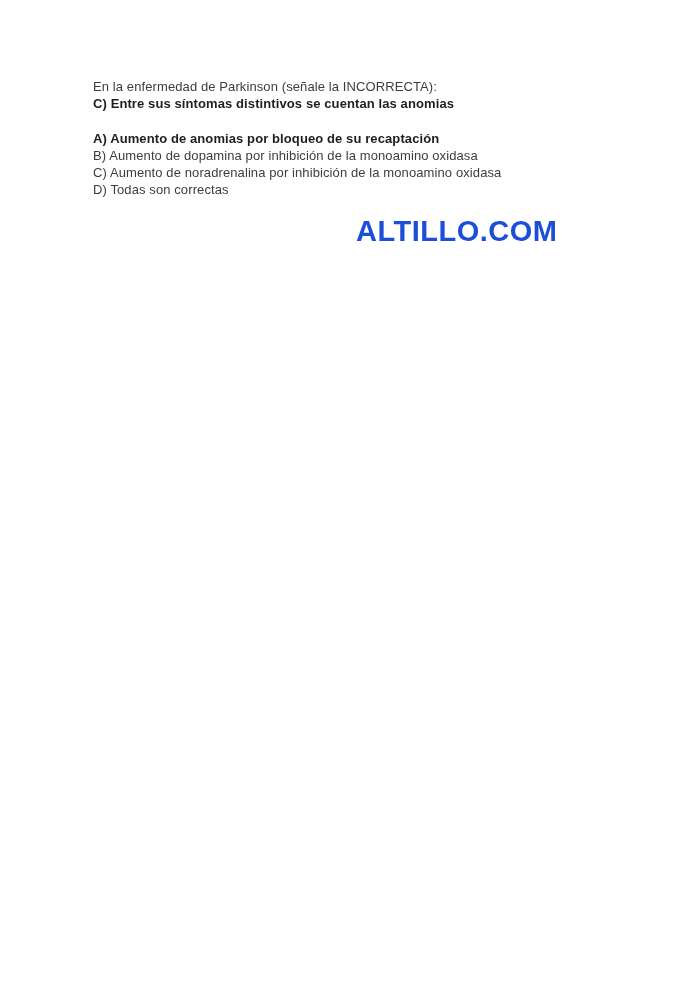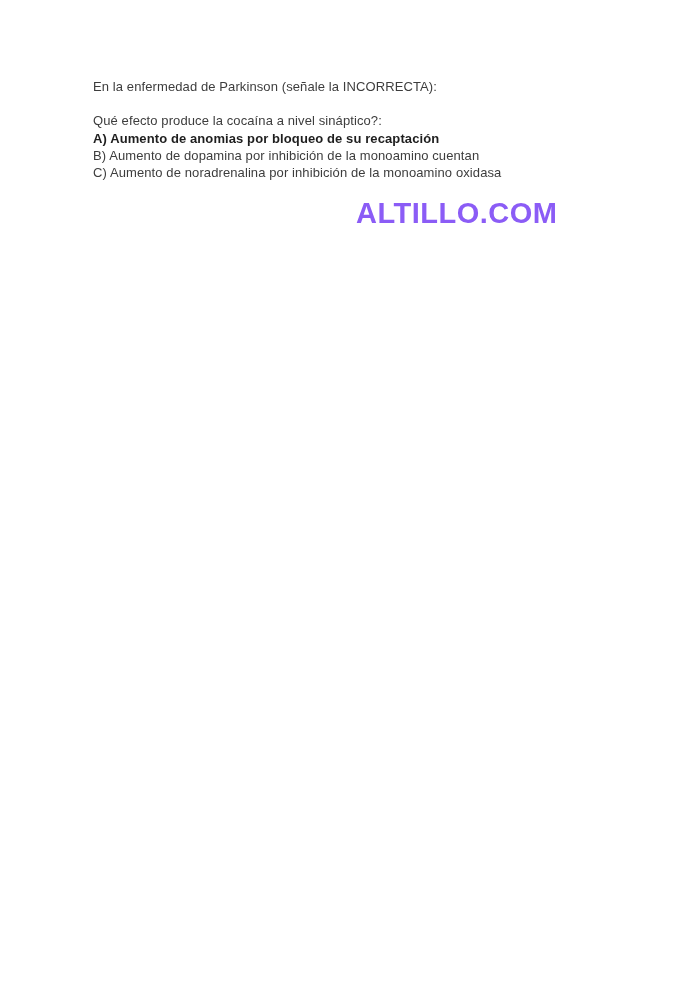--- a/index.html
+++ b/index.html
@@ -41,38 +41,39 @@
   }
   .line.bold {
     font-weight: bold;
     color: #1e1e1e;
   }
   .watermark {
     margin: 9px 0 0 263px;
     font-size: 29px;
     line-height: 30px;
     font-weight: bold;
-    color: #8b5cf6;
+    color: #1d4ed8;
     letter-spacing: 0.5px;
     white-space: nowrap;
   }
 </style>
 </head>
 <body>
 
 <div class="page">
   <div class="content">
 
     <section class="question">
       <p class="line">En la enfermedad de Parkinson (señale la INCORRECTA):</p>
+      <p class="line bold">C) Entre sus síntomas distintivos se cuentan las anomias</p>
     </section>
 
     <section class="question">
-      <p class="line">Qué efecto produce la cocaína a nivel sináptico?:</p>
       <p class="line bold">A) Aumento de anomias por bloqueo de su recaptación</p>
-      <p class="line">B) Aumento de dopamina por inhibición de la monoamino cuentan</p>
+      <p class="line">B) Aumento de dopamina por inhibición de la monoamino oxidasa</p>
       <p class="line">C) Aumento de noradrenalina por inhibición de la monoamino oxidasa</p>
+      <p class="line">D) Todas son correctas</p>
     </section>
 
     <div class="watermark">ALTILLO.COM</div>
 
   </div>
 </div>
 
 </body></html>

